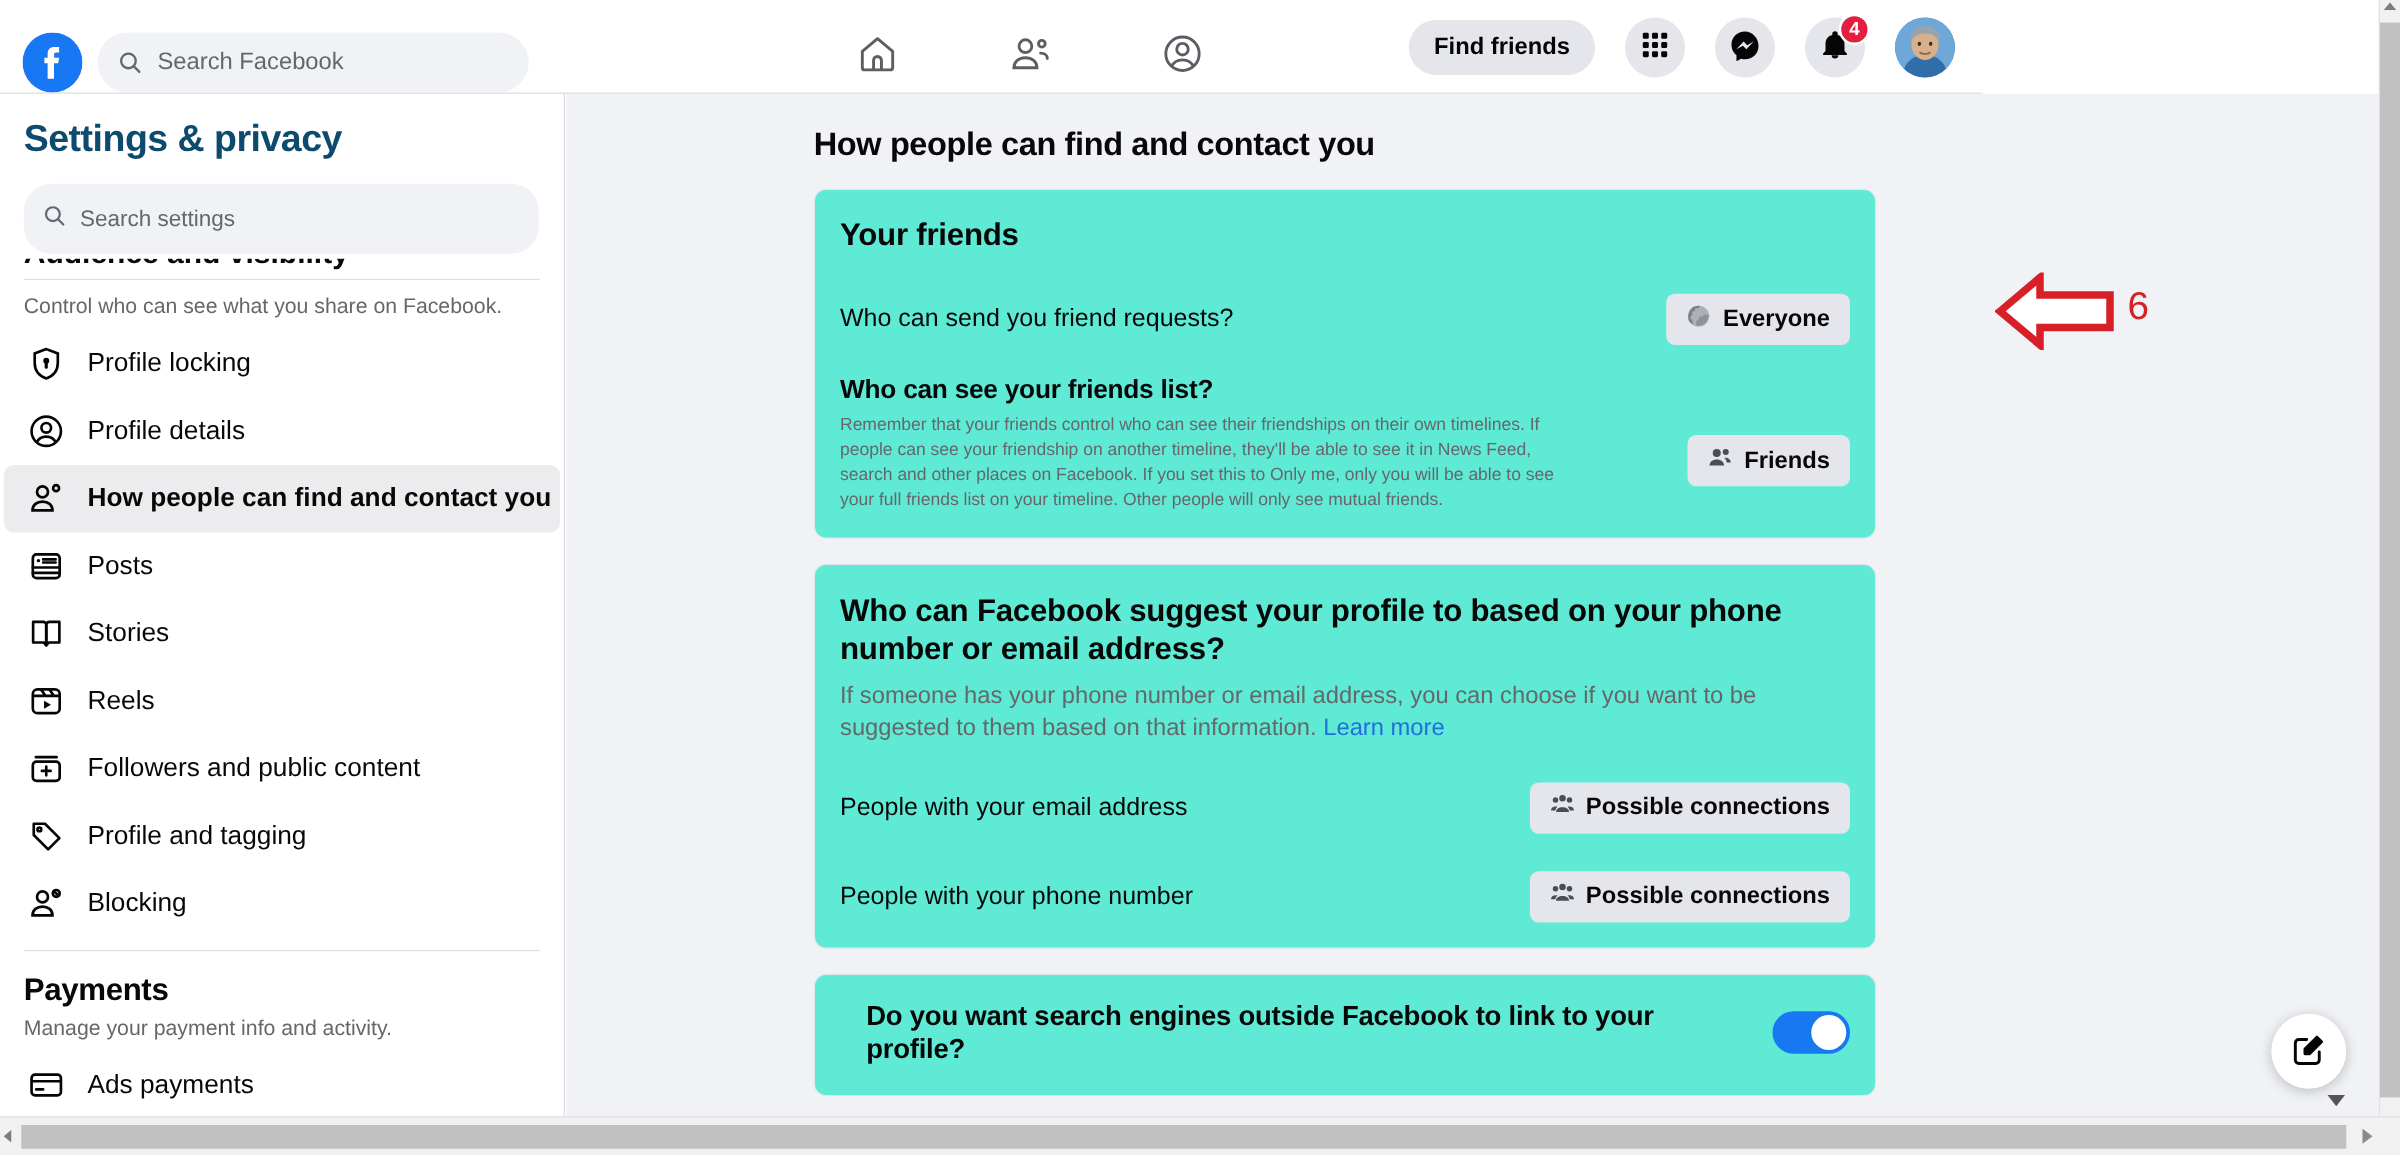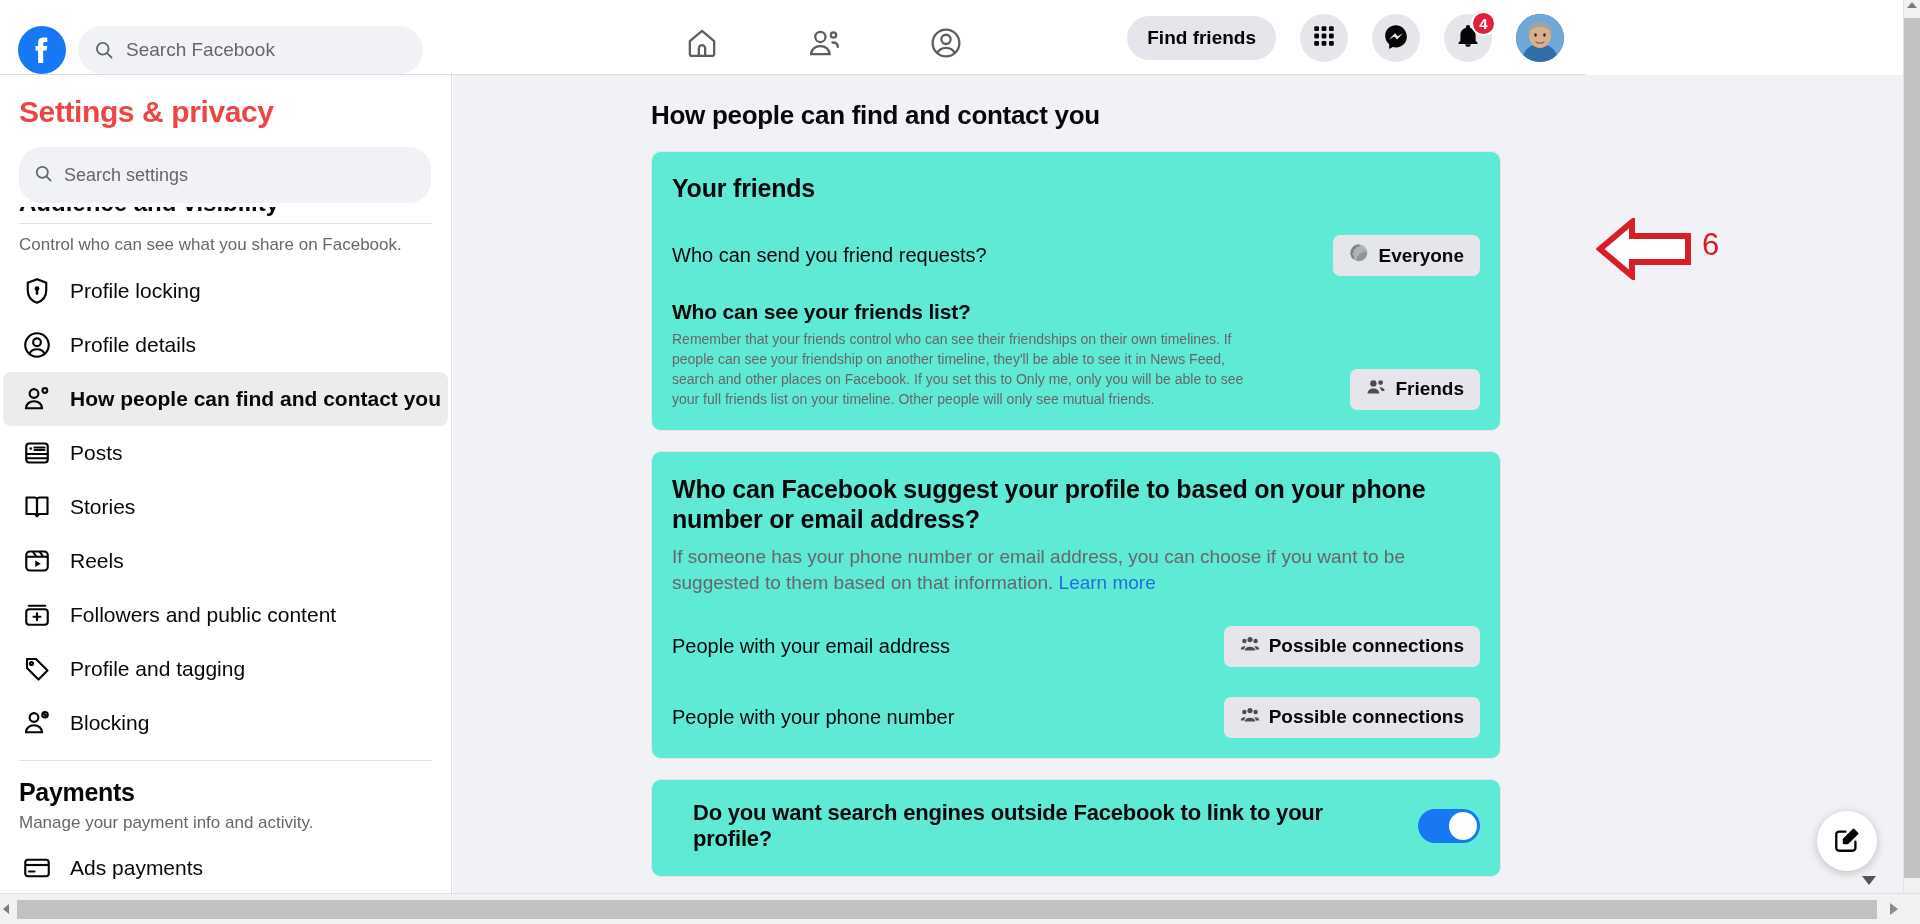--- a/index.html
+++ b/index.html
@@ -64,21 +64,21 @@
     cursor: pointer; background: #4a7fb5; position: relative;
   }
   .avatar svg { display: block; }
 
   
   .sidebar {
     position: absolute; left: 0; top: 75px; width: 452px; height: 818px;
     background: #fff; border-right: 1px solid #dadde1; overflow: hidden;
   }
   .side-title {
-    font-size: 30px; font-weight: bold; color: #ef4444;
+    font-size: 30px; font-weight: bold; color: #0c4a6e;
     margin: 20px 0 0 19px; letter-spacing: -0.4px;
   }
   .side-search {
     margin: 18px 0 0 19px; width: 412px; height: 56px; border-radius: 22px;
     background: #f0f2f5; display: flex; align-items: center; padding: 0 15px;
   }
   .side-search svg { width: 19px; height: 19px; color: #606770; flex: 0 0 19px; }
   .side-search input {
     border: 0; outline: 0; background: transparent; margin-left: 11px;
     font-family: "Liberation Sans", sans-serif; font-size: 18px; color: #050505; width: 100%;
@@ -130,21 +130,21 @@
     border: 1px solid #e4e6eb; padding: 22px 20px 20px 20px;
   }
   .card-h {
     font-size: 25px; font-weight: bold; color: #080809; letter-spacing: -0.2px;
   }
   .card-h2 {
     font-size: 25px; font-weight: bold; color: #080809;
     line-height: 1.22; letter-spacing: -0.2px;
   }
   .row {
-    display: flex; align-items: flex-end; justify-content: space-between;
+    display: flex; align-items: flex-start; justify-content: space-between;
     gap: 20px;
   }
   .row-label { font-size: 20px; color: #080809; }
   .row-desc {
     font-size: 14px; color: #65676b; line-height: 1.42; margin-top: 6px;
     max-width: 580px;
   }
   .card-desc {
     font-size: 19px; color: #65676b; line-height: 1.38; margin-top: 9px;
     max-width: 805px;

